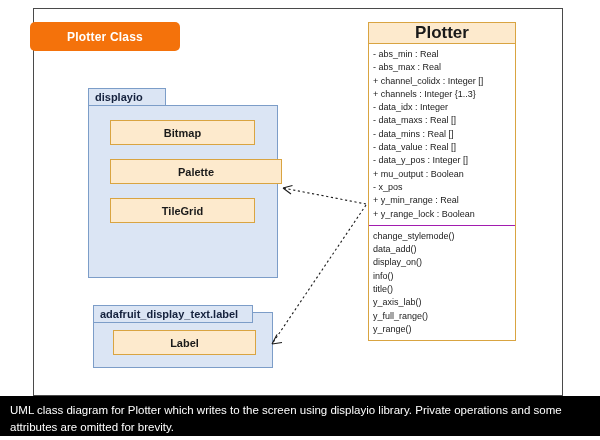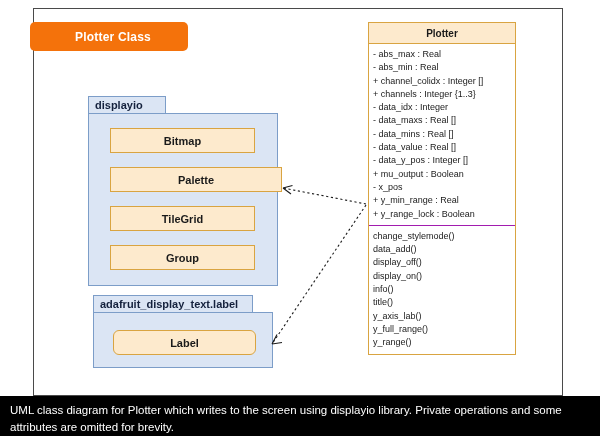--- a/index.html
+++ b/index.html
@@ -36,21 +36,20 @@
     height: 29px;
     background: #f4720b;
     border-radius: 5px;
     color: #ffffff;
     font-size: 12px;
     font-weight: bold;
     display: flex;
     align-items: center;
     justify-content: center;
     letter-spacing: 0.2px;
-    padding-left: 8px;
   }
 
   
   .package {
     position: absolute;
   }
   .package-tab {
     position: absolute;
     left: 0;
     top: 0;
@@ -103,21 +102,21 @@
     box-sizing: border-box;
     background: #ffffff;
   }
   #plotter-header {
     height: 20px;
     background: #fdeacd;
     border-bottom: 1px solid #d9a441;
     display: flex;
     align-items: center;
     justify-content: center;
-    font-size: 10px;
+    font-size: 17px;
     font-weight: bold;
     color: #1a1a1a;
   }
   .compartment {
     padding: 4px 0 4px 0;
   }
   #plotter-methods {
     border-top: 1px solid #a21caf;
   }
   .member {
@@ -156,76 +155,72 @@
 </style>
 </head>
 <body>
 
 <div id="canvas"></div>
 
 <div id="title-badge">
   <span>Plotter Class</span>
 </div>
 
-<div class="package" style="left:88px; top:96px; width:190px; height:190px;">
+<div class="package" style="left:88px; top:88px; width:190px; height:190px;">
   <div class="package-tab" style="width:78px;">
     <span>displayio</span>
   </div>
   <div class="package-body"></div>
 
   <div class="class-simple" style="left:22px; top:32px; width:145px; height:25px;">
     <span>Bitmap</span>
   </div>
   <div class="class-simple" style="left:22px; top:71px; width:172px; height:25px;">
     <span>Palette</span>
   </div>
   <div class="class-simple" style="left:22px; top:110px; width:145px; height:25px;justify-content:center;">
     <span>TileGrid</span>
   </div>
-  <div class="class-simple" style="left:22px; top:149px; width:145px; height:25px;">
-    <span>Group</span>
-  </div>
 </div>
 
 <div class="package" style="left:93px; top:295px; width:180px; height:73px;">
-  <div class="package-tab" style="width:160px;">
+  <div class="package-tab" style="width:160px;margin-top:10px;">
     <span>adafruit_display_text.label</span>
   </div>
   <div class="package-body"></div>
 
-  <div class="class-simple" style="left:20px; top:35px; width:143px; height:25px;border-radius:6px;">
+  <div class="class-simple" style="left:20px; top:35px; width:143px; height:25px;">
     <span>Label</span>
   </div>
 </div>
 
 <div id="plotter-class">
   <div id="plotter-header">
     <span>Plotter</span>
   </div>
 
   <div class="compartment" id="plotter-attributes">
+    <div class="member">- abs_min : Real</div>
     <div class="member">- abs_max : Real</div>
-    <div class="member">- abs_min : Real</div>
     <div class="member">+ channel_colidx : Integer []</div>
     <div class="member">+ channels : Integer {1..3}</div>
     <div class="member">- data_idx : Integer</div>
     <div class="member">- data_maxs : Real []</div>
     <div class="member">- data_mins : Real []</div>
     <div class="member">- data_value : Real []</div>
     <div class="member">- data_y_pos : Integer []</div>
     <div class="member">+ mu_output : Boolean</div>
     <div class="member">- x_pos</div>
     <div class="member">+ y_min_range : Real</div>
     <div class="member">+ y_range_lock : Boolean</div>
   </div>
 
   <div class="compartment" id="plotter-methods">
     <div class="member">change_stylemode()</div>
     <div class="member">data_add()</div>
-    <div class="member">display_off()</div>
     <div class="member">display_on()</div>
     <div class="member">info()</div>
     <div class="member">title()</div>
     <div class="member">y_axis_lab()</div>
     <div class="member">y_full_range()</div>
     <div class="member">y_range()</div>
   </div>
 </div>
 
 <svg id="arrows">

